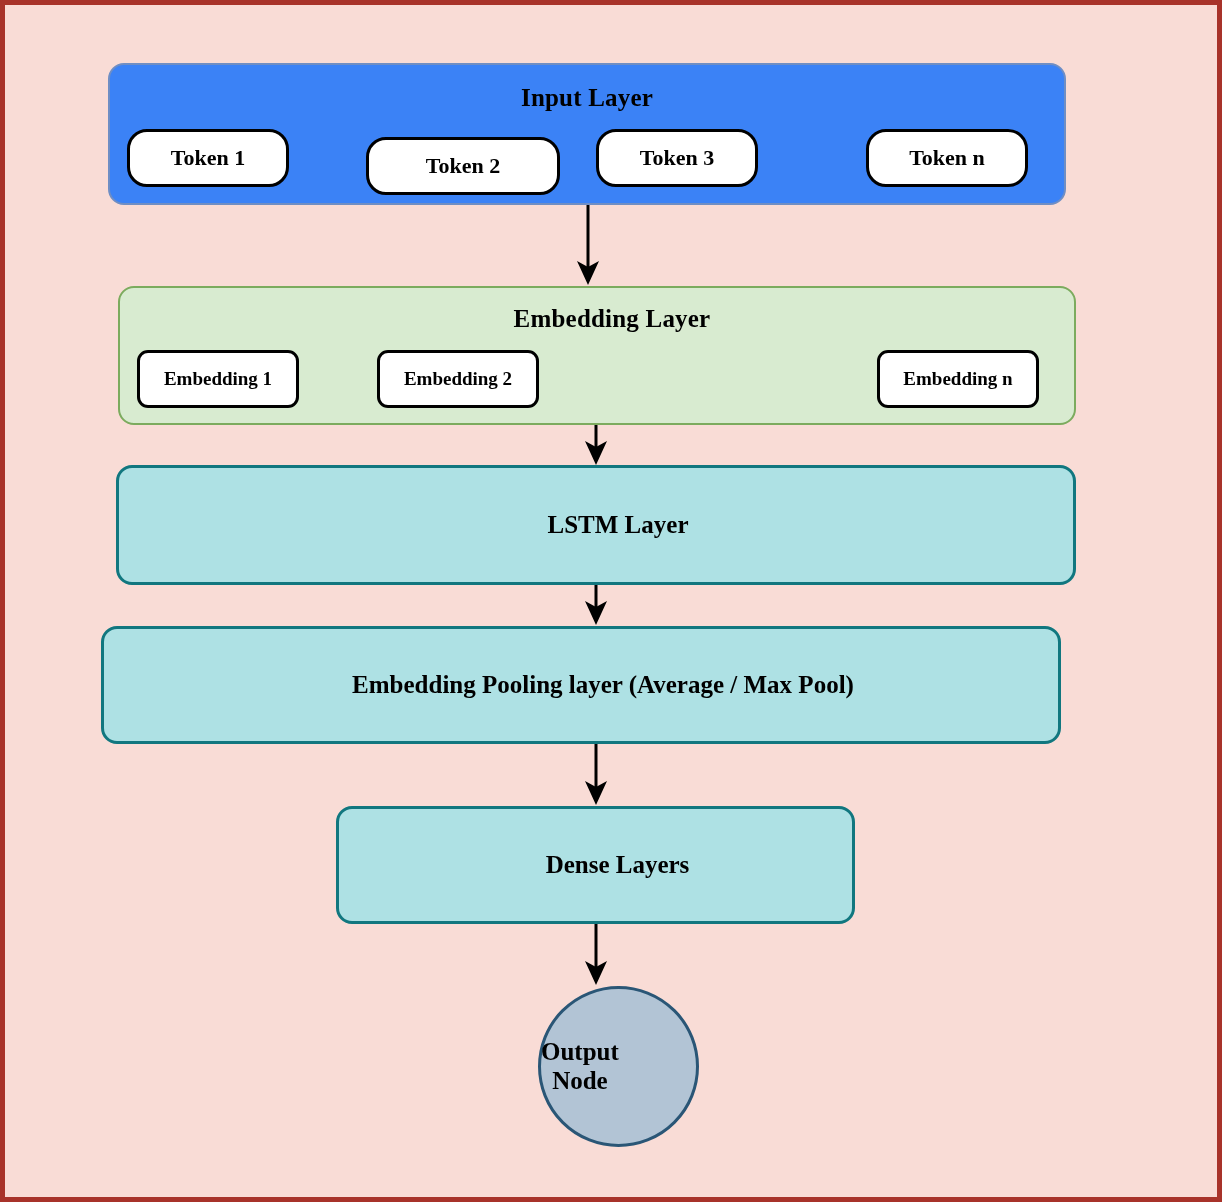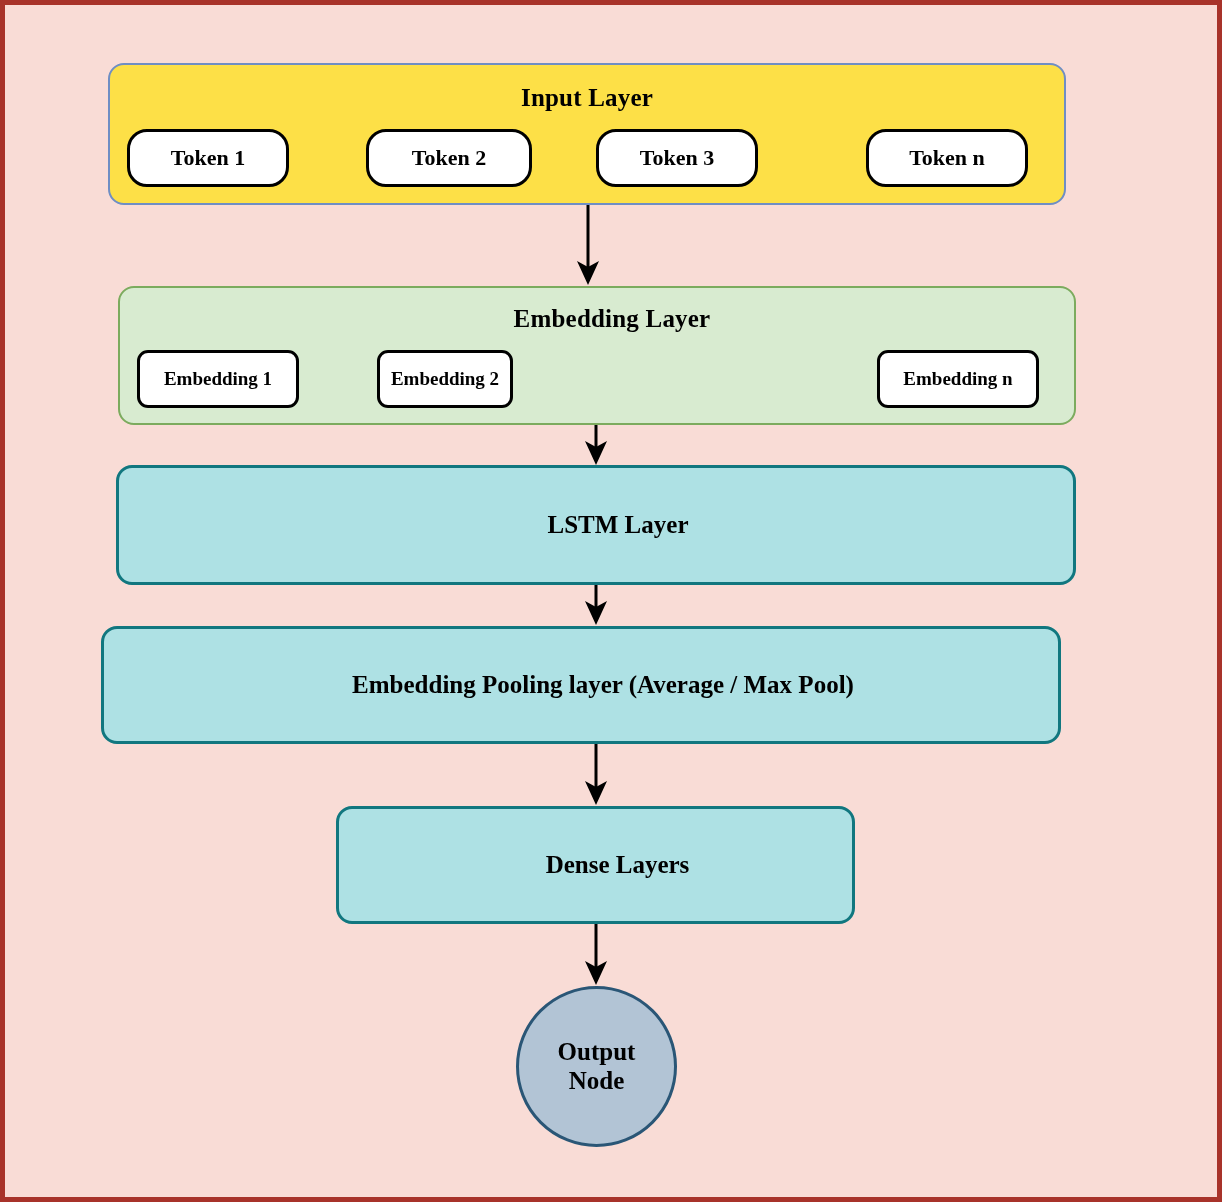--- a/index.html
+++ b/index.html
@@ -36,21 +36,21 @@
     color: #000000;
     letter-spacing: 0.2px;
   }
 
   
   .group-input {
     left: 103px;
     top: 58px;
     width: 958px;
     height: 142px;
-    background: #fde047;
+    background: #3b82f6;
     border: 2px solid #6f8ec4;
   }
   .group-input .group-title { top: 19px; }
 
   
   .group-embedding {
     left: 113px;
     top: 281px;
     width: 958px;
     height: 139px;
@@ -115,31 +115,31 @@
   .block-dense {
     left: 331px;
     top: 801px;
     width: 519px;
     height: 118px;
   }
 
   
   .node-output {
     position: absolute;
-    left: 511px;
+    left: 533px;
     top: 981px;
     width: 161px;
     height: 161px;
     box-sizing: border-box;
     border-radius: 50%;
     background: #b2c4d5;
     border: 3px solid #2a5676;
     display: flex;
     align-items: center;
-    justify-content: center;
+    justify-content: flex-start;
     text-align: center;
     font-weight: bold;
     font-size: 25px;
     color: #000000;
     line-height: 1.15;
   }
 
   
   .arrow {
     position: absolute;
@@ -147,36 +147,36 @@
   .arrow svg { display: block; }
 </style>
 </head>
 <body>
 
 <div class="canvas">
 
   <div class="group group-input">
     <div class="group-title">Input Layer</div>
     <div class="item-box token-box" style="left:17px;width:162px;">Token 1</div>
-    <div class="item-box token-box" style="left:256px;width:166px;">Token 2</div>
+    <div class="item-box token-box" style="left:256px;width:194px;margin-top:8px;">Token 2</div>
     <div class="item-box token-box" style="left:486px;width:162px;text-align:right;">Token 3</div>
     <div class="item-box token-box" style="left:756px;width:162px;">Token n</div>
   </div>
 
   <div class="arrow" style="left:567px;top:200px;">
     <svg width="32" height="82" viewBox="0 0 32 82" aria-hidden="true">
       <line x1="16" y1="0" x2="16" y2="64" stroke="#000000" stroke-width="3"></line>
       <polygon points="16,80 5,56 16,62 27,56" fill="#000000"></polygon>
     </svg>
   </div>
 
   <div class="group group-embedding">
     <div class="group-title">Embedding Layer</div>
     <div class="item-box emb-box" style="left:17px;width:162px;">Embedding 1</div>
-    <div class="item-box emb-box" style="left:257px;width:136px;">Embedding 2</div>
+    <div class="item-box emb-box" style="left:257px;width:162px;">Embedding 2</div>
     <div class="item-box emb-box" style="left:757px;width:162px;">Embedding n</div>
   </div>
 
   <div class="arrow" style="left:575px;top:420px;">
     <svg width="32" height="42" viewBox="0 0 32 42" aria-hidden="true">
       <line x1="16" y1="0" x2="16" y2="24" stroke="#000000" stroke-width="3"></line>
       <polygon points="16,40 5,16 16,22 27,16" fill="#000000"></polygon>
     </svg>
   </div>
 

